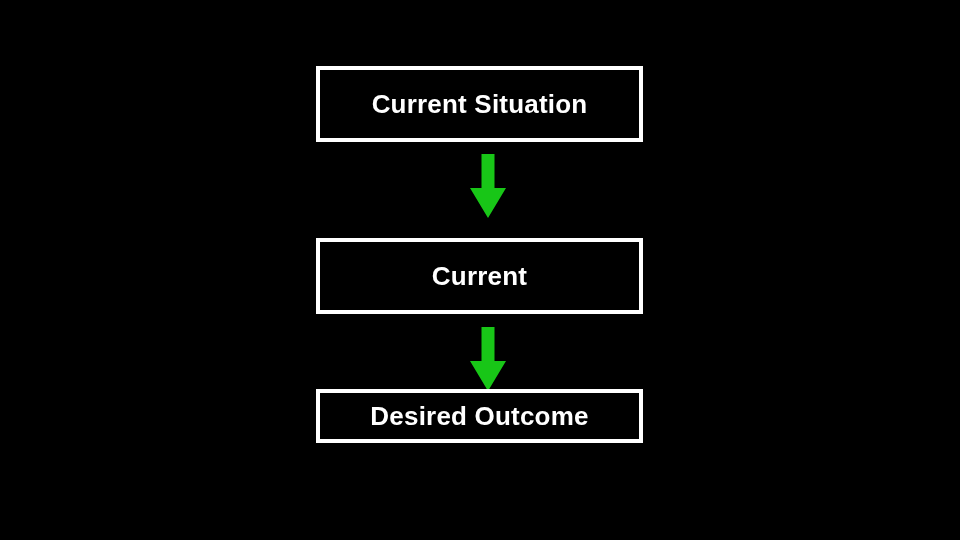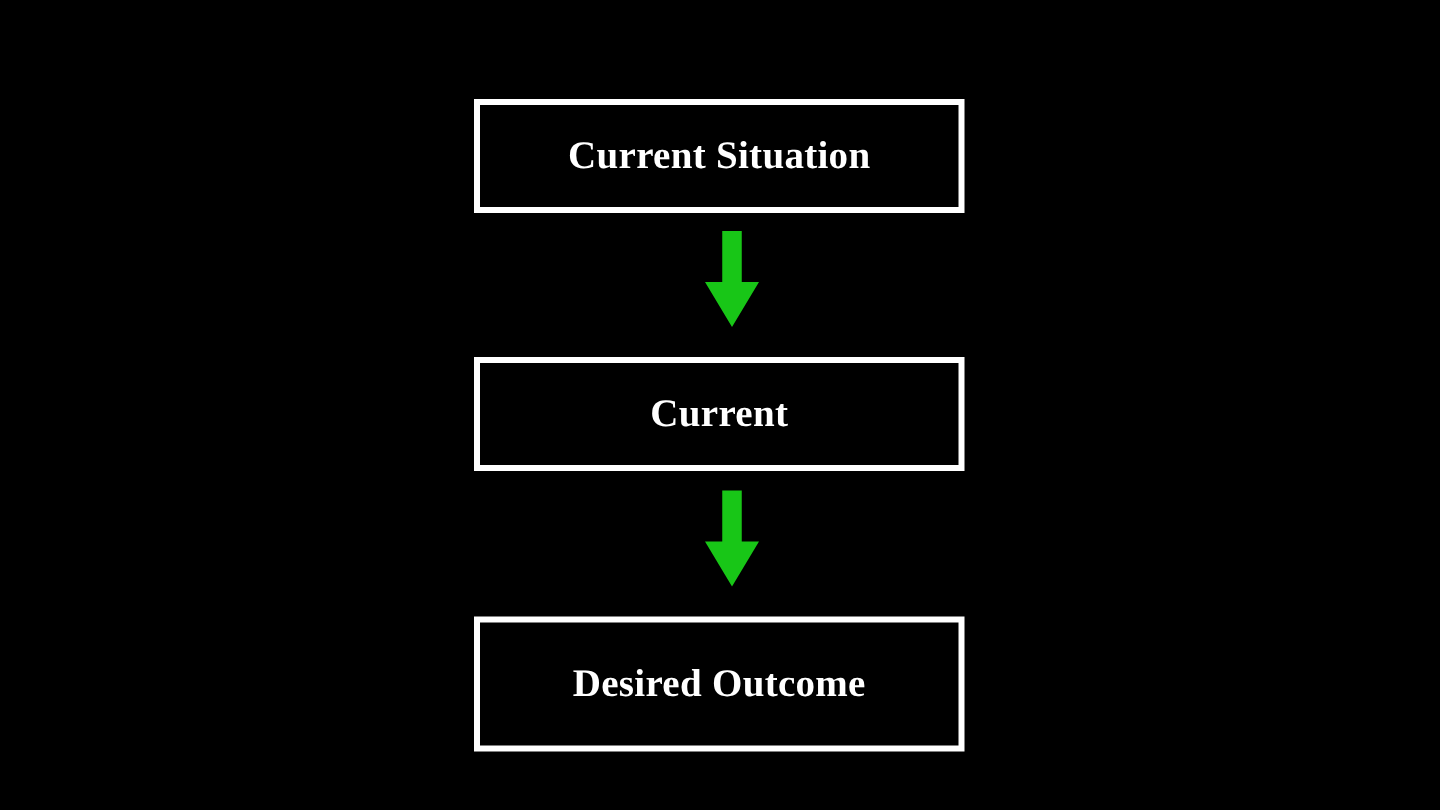--- a/index.html
+++ b/index.html
@@ -30,26 +30,25 @@
   }
 
   .flow-node .node-label {
     color: #ffffff;
     font-size: 26px;
     font-weight: bold;
     letter-spacing: 0.2px;
     line-height: 1;
     white-space: nowrap;
     text-align: center;
-    font-family: Liberation Serif, serif;
   }
 
   #node-0 { top: 66px;  height: 76px; }
   #node-1 { top: 238px; height: 76px; }
-  #node-2 { top: 411px; height: 90px; }
+  #node-2 { top: 389px; height: 54px; }
 
   .flow-arrow {
     position: absolute;
     width: 44px;
     height: 70px;
     left: 466px;
   }
 
   #arrow-0 { top: 152px; }
   #arrow-1 { top: 325px; }

